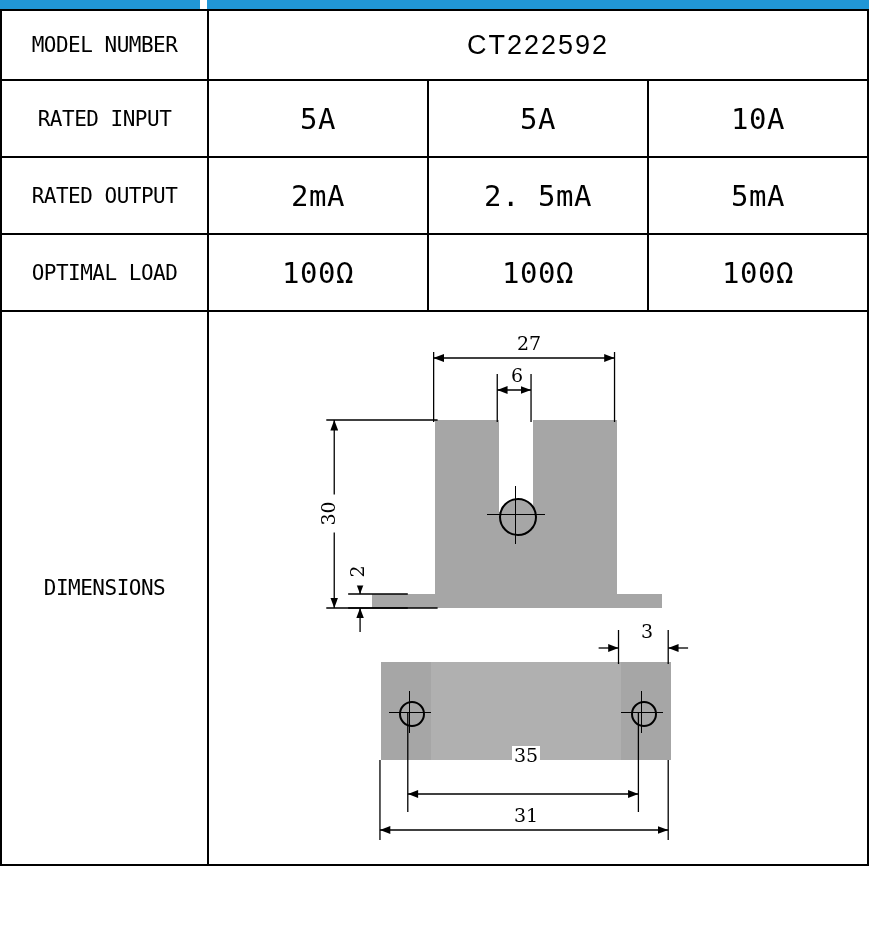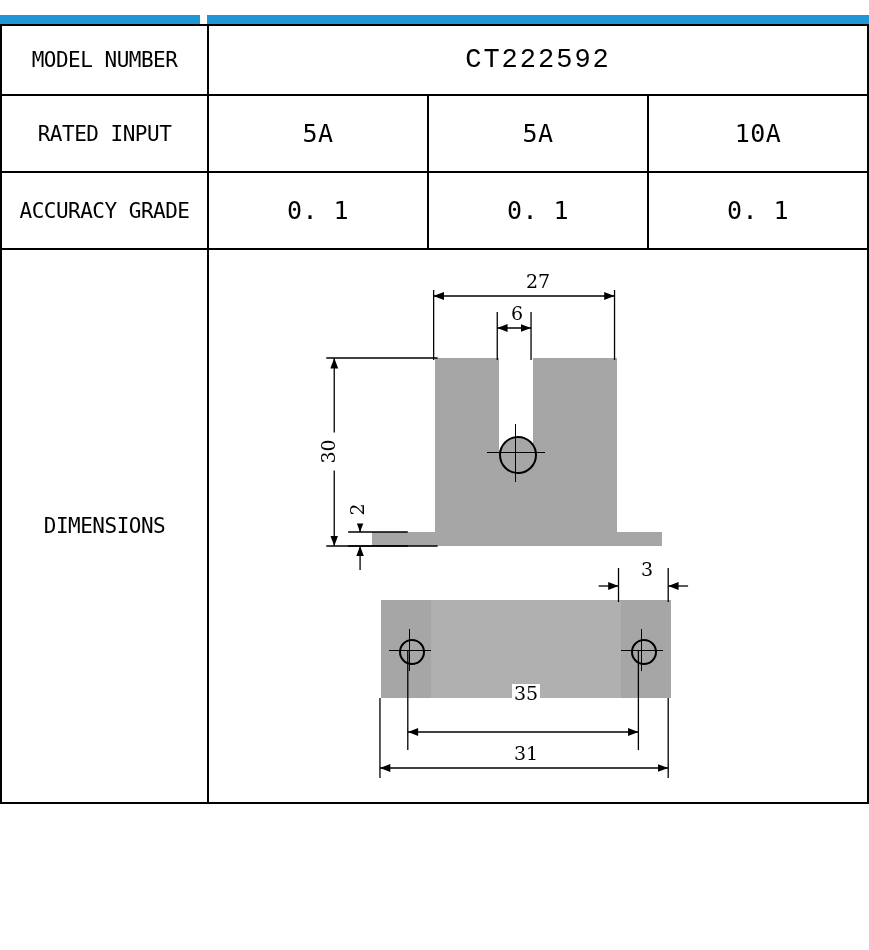--- a/index.html
+++ b/index.html
@@ -12,21 +12,20 @@
     height: 950px;
     font-family: "DejaVu Sans", sans-serif;
     color: #000;
     overflow: hidden;
   }
   .sheet {
     position: relative;
     width: 869px;
     height: 686px;
     box-sizing: border-box;
-    margin-top: 15px;
   }
   
   .accent-left {
     position: absolute;
     left: 0;
     top: 0;
     width: 200px;
     height: 9px;
     background: #2196d6;
   }
@@ -55,26 +54,26 @@
   table.spec td.label {
     font-family: "DejaVu Sans Mono", monospace;
     font-size: 21px;
     letter-spacing: -0.5px;
     font-weight: 500;
     text-align: center;
     width: 205px;
   }
   table.spec td.val {
     font-family: "DejaVu Sans Mono", monospace;
-    font-size: 25px;
+    font-size: 29px;
     letter-spacing: 0.5px;
     border-radius: 27px;
   }
   table.spec td.model {
-    font-family: Liberation Mono, monospace;
+    font-family: Liberation Sans, sans-serif;
     font-size: 27px;
     letter-spacing: 2px;
   }
   tr.r-model td { height: 68px; }
   tr.r-data td { height: 75px; }
   .dimcell {
     position: relative;
     height: 552px;
     padding: 0 !important;
   }
@@ -133,24 +132,30 @@
       <td class="label">MODEL NUMBER</td>
       <td class="model" colspan="3">CT222592</td>
     </tr>
     <tr class="r-data">
       <td class="label">RATED INPUT</td>
       <td class="val">5A</td>
       <td class="val">5A</td>
       <td class="val">10A</td>
     </tr>
     <tr class="r-data">
-      <td class="label">ACCURACY GRADE</td>
-      <td class="val">0. 1</td>
-      <td class="val">0. 1</td>
-      <td class="val">0. 1</td>
+      <td class="label">RATED OUTPUT</td>
+      <td class="val">2mA</td>
+      <td class="val">2. 5mA</td>
+      <td class="val">5mA</td>
+    </tr>
+    <tr class="r-data">
+      <td class="label">OPTIMAL LOAD</td>
+      <td class="val">100Ω</td>
+      <td class="val">100Ω</td>
+      <td class="val">100Ω</td>
     </tr>
     <tr>
       <td class="label">DIMENSIONS</td>
       <td class="dimcell" colspan="3">
         <div class="drawing">
 
           <div class="shape" style="left:226px; top:108px; width:182px; height:188px;"></div>
 
           <div class="shape" style="left:163px; top:282px; width:290px; height:14px;"></div>
 
@@ -219,21 +224,21 @@
               <line x1="200" y1="482" x2="432" y2="482" marker-start="url(#arS)" marker-end="url(#ar)"></line>
             </g>
 
             <g stroke="#000" stroke-width="1.3" fill="none">
               <line x1="172" y1="448" x2="172" y2="528"></line>
               <line x1="462" y1="448" x2="462" y2="528"></line>
               <line x1="172" y1="518" x2="462" y2="518" marker-start="url(#arS)" marker-end="url(#ar)"></line>
             </g>
           </svg>
 
-          <div class="dimtext" style="left:315px; top:22px;">27</div>
+          <div class="dimtext" style="left:306px; top:22px;">27</div>
           <div class="dimtext" style="left:300px; top:54px;">6</div>
           <div class="dimtext vert" style="left:100px; top:192px; width:34px; text-align:center;">30</div>
           <div class="dimtext vert" style="left:134px; top:250px; width:24px; text-align:center;">2</div>
           <div class="dimtext" style="left:430px; top:310px;">3</div>
           <div class="dimtext" style="left:303px; top:434px;">35</div>
           <div class="dimtext" style="left:303px; top:494px;">31</div>
 
         </div>
       </td>
     </tr>

